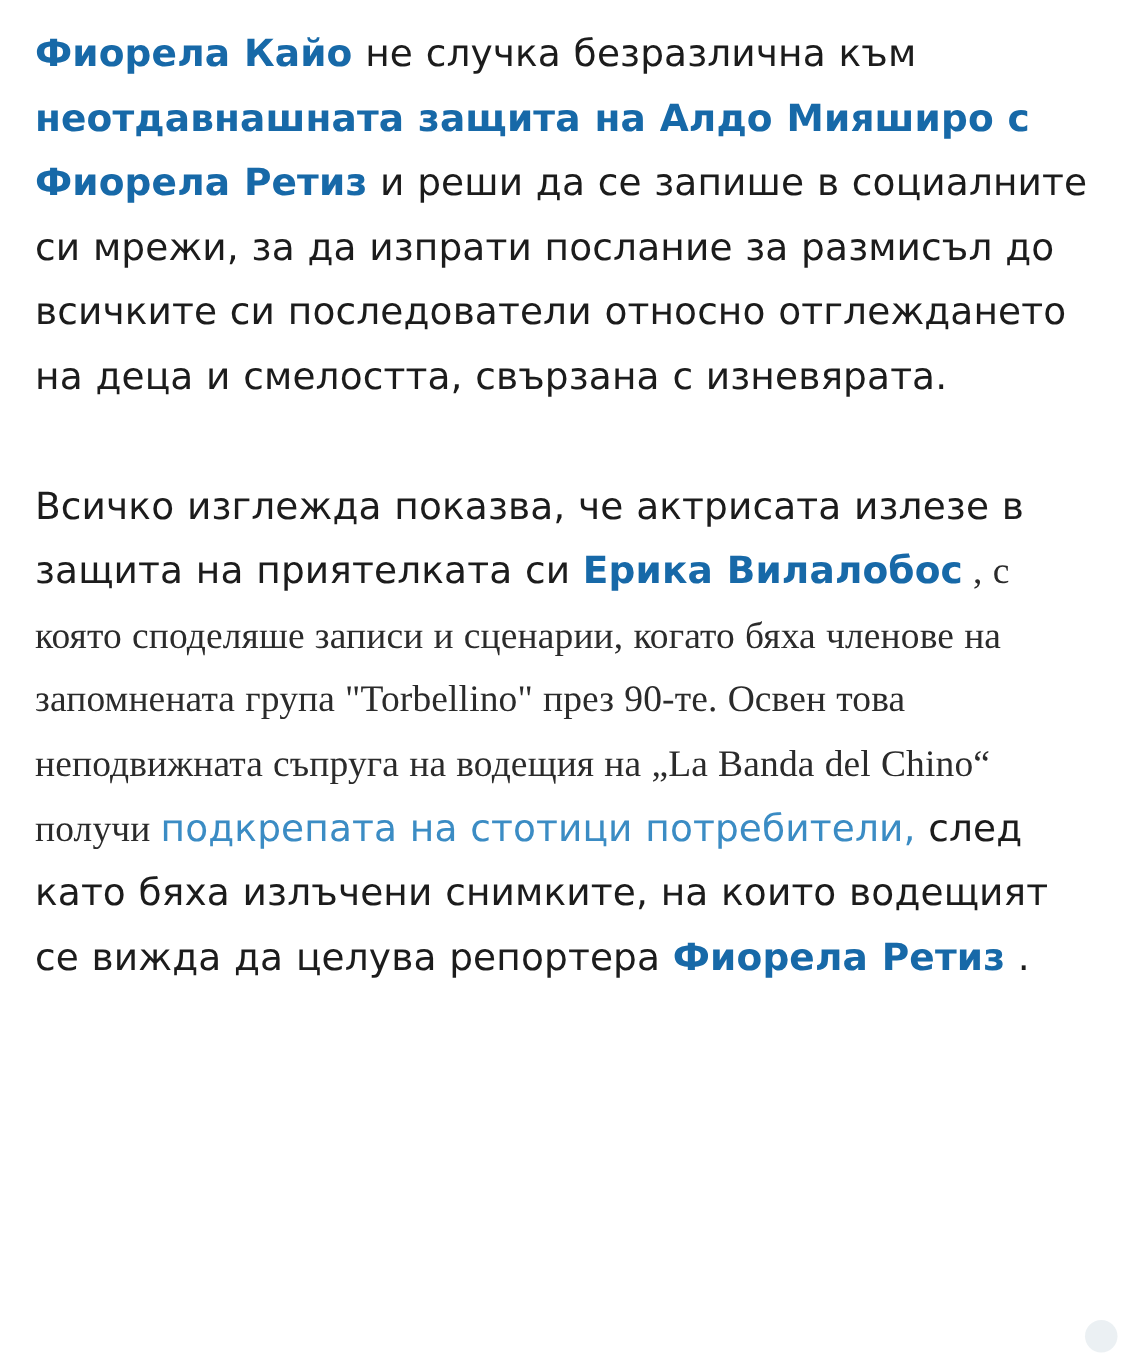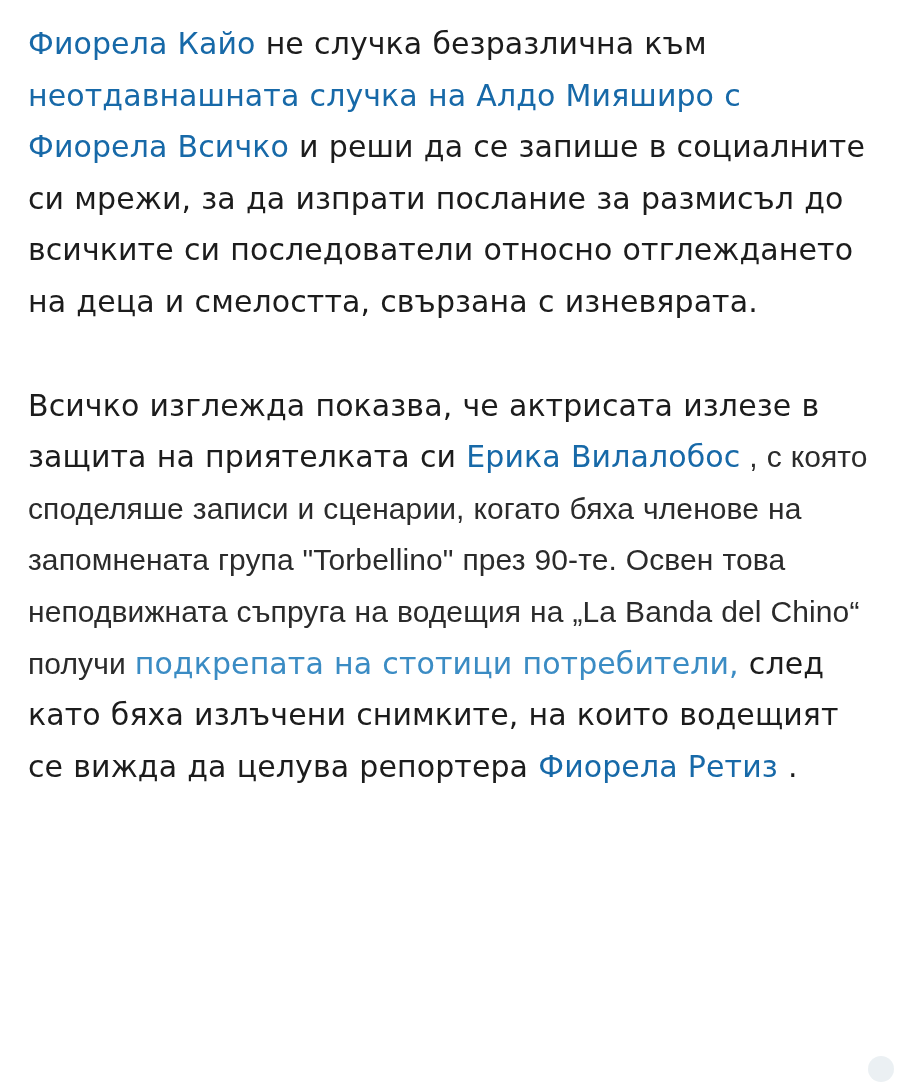--- a/index.html
+++ b/index.html
@@ -23,30 +23,30 @@
     margin: 0 0 52px 0;
     font-size: 30px;
     line-height: 1.72;
     color: #1c1c1c;
     letter-spacing: 0.1px;
     word-spacing: 0.5px;
   }
   p:last-child { margin-bottom: 0; }
   .lnk-bold {
     color: #1769a8;
-    font-weight: normal;
+    font-weight: bold;
     text-decoration: none;
   }
   .lnk-plain {
     color: #3b8cc4;
     font-weight: normal;
     text-decoration: none;
   }
   .quote-serif {
-    font-family: Liberation Sans, sans-serif;
+    font-family: Liberation Serif, serif;
     color: #2b2b2b;
   }
   .corner-mark {
     position: absolute;
     right: 18px;
     bottom: 4px;
     width: 26px;
     height: 26px;
     border-radius: 50%;
     background: #e9eef2;
@@ -54,21 +54,21 @@
   }
   .wrap { position: relative; width: 912px; height: 1086px; }
 </style>
 </head>
 <body>
 
 <div class="wrap">
   <div class="article">
 
     <p>
-      <a class="lnk-bold" href="#">Фиорела Кайо</a><span> не случка безразлична към </span><a class="lnk-bold" href="#">неотдавнашната случка на Алдо Мияширо с Фиорела Всичко</a><span> и реши да се запише в социалните си мрежи, за да изпрати послание за размисъл до всичките си последователи относно отглеждането на деца и смелостта, свързана с изневярата.</span>
+      <a class="lnk-bold" href="#">Фиорела Кайо</a><span> не случка безразлична към </span><a class="lnk-bold" href="#">неотдавнашната защита на Алдо Мияширо с Фиорела Ретиз</a><span> и реши да се запише в социалните си мрежи, за да изпрати послание за размисъл до всичките си последователи относно отглеждането на деца и смелостта, свързана с изневярата.</span>
     </p>
 
     <p>
       <span>Всичко изглежда показва, че актрисата излезе в защита на приятелката си </span><a class="lnk-bold" href="#">Ерика Вилалобос</a><span class="quote-serif"> , с която споделяше записи и сценарии, когато бяха членове на запомнената група "Torbellino" през 90-те. Освен това неподвижната съпруга на водещия на „La Banda del Chino“ получи </span><a class="lnk-plain" href="#">подкрепата на стотици потребители,</a><span> след като бяха излъчени снимките, на които водещият се вижда да целува репортера </span><a class="lnk-bold" href="#">Фиорела Ретиз</a><span> .</span>
     </p>
 
   </div>
   <div class="corner-mark"></div>
 </div>
 

